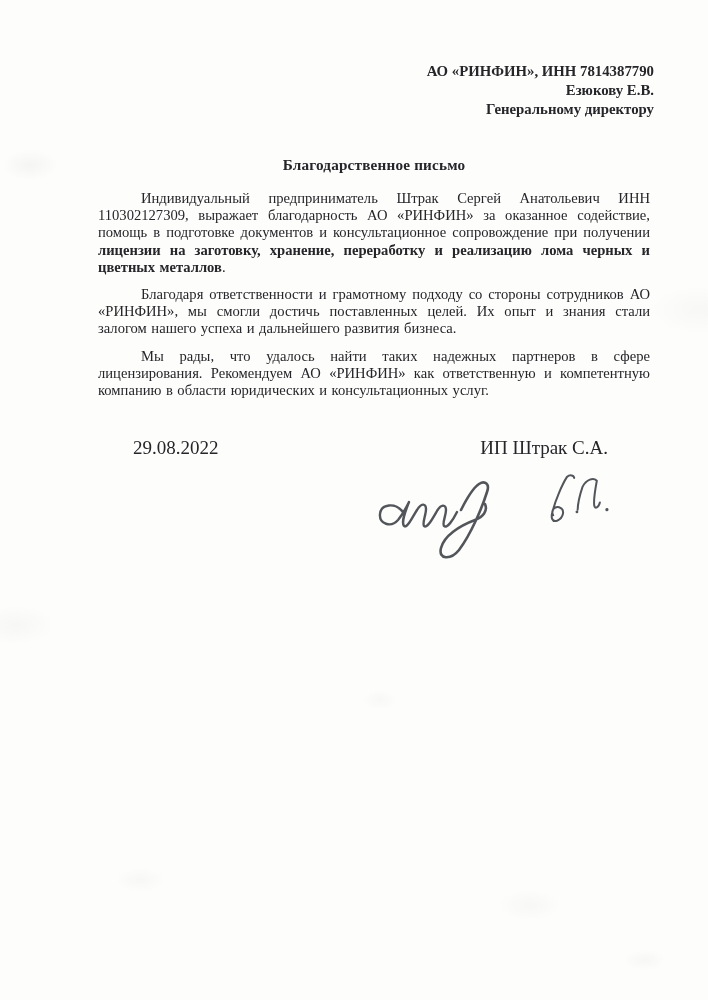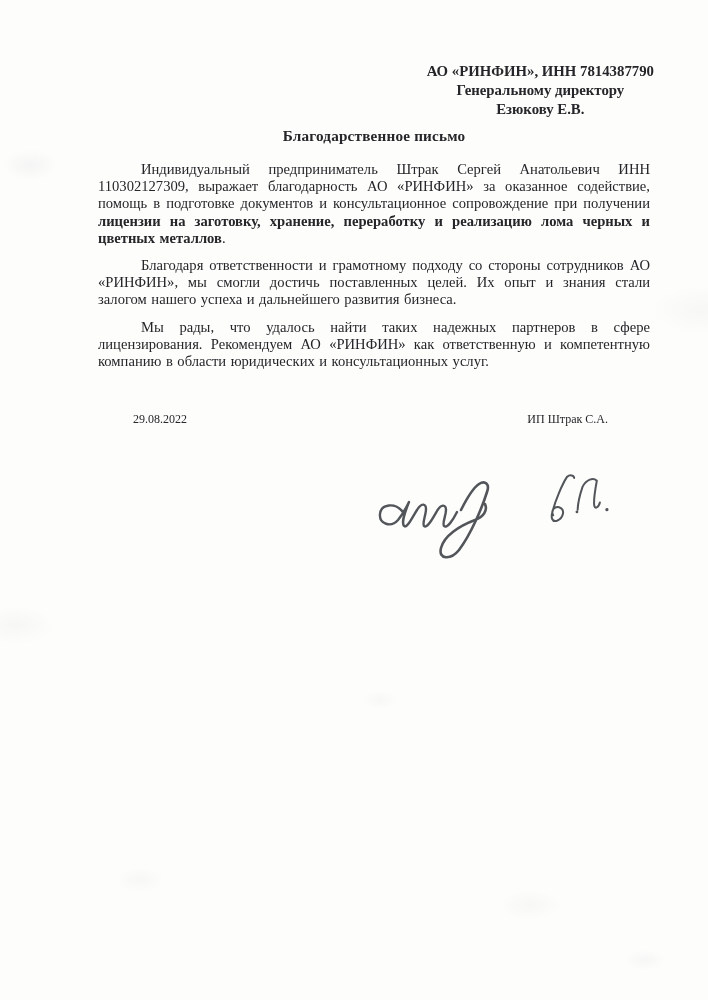--- a/index.html
+++ b/index.html
@@ -23,29 +23,29 @@
       radial-gradient(45px 22px at 530px 905px, rgba(90,90,95,.035), transparent 70%),
       radial-gradient(35px 18px at 140px 880px, rgba(90,90,95,.035), transparent 70%),
       radial-gradient(30px 15px at 645px 960px, rgba(90,90,95,.04), transparent 70%),
       radial-gradient(26px 14px at 380px 700px, rgba(90,90,95,.03), transparent 70%);
   }
 
   .recipient {
     width: max-content;
     max-width: 100%;
     margin: 0 6px 0 auto;
-    text-align: center;
+    text-align: right;
     font-weight: bold;
     font-size: 14.8px;
     line-height: 19px;
     white-space: nowrap;
   }
 
   .title {
-    margin: 8px 0 16px 0;
+    margin: 37px 0 16px 0;
     text-align: center;
     font-size: 15.2px;
     font-weight: bold;
     letter-spacing: .2px;
   }
 
   .para {
     margin: 10px;
     font-size: 14.6px;
     line-height: 17.2px;
@@ -55,21 +55,21 @@
   }
   .para strong { font-weight: bold; }
 
   .sign-row {
     display: flex;
     justify-content: space-between;
     align-items: baseline;
     margin-top: 40px;
     padding-left: 45px;
     padding-right: 52px;
-    font-size: 12px;
+    font-size: 19px;
     line-height: 18px;
   }
 
   .signature-svg {
     position: absolute;
     left: 365px;
     top: 450px;
     width: 250px;
     height: 125px;
     pointer-events: none;
@@ -83,22 +83,22 @@
   }
   .signature-svg .dot { fill: var(--ink, #3a3d42); fill-opacity: .88; stroke: none; }
 </style>
 </head>
 <body>
 
 <main class="page">
 
   <header class="recipient">
     <div>АО «РИНФИН», ИНН 7814387790</div>
+    <div>Езюкову Е.В.</div>
     <div>Генеральному директору</div>
-    <div>Езюкову Е.В.</div>
   </header>
 
   <h1 class="title">Благодарственное письмо</h1>
 
   <section>
     <p class="para"><span>Индивидуальный предприниматель Штрак Сергей Анатольевич ИНН 110302127309, выражает благодарность АО «РИНФИН» за оказанное содействие, помощь в подготовке документов и консультационное сопровождение при получении </span><strong>лицензии на заготовку, хранение, переработку и реализацию лома черных и цветных металлов</strong><span>.</span></p>
     <p class="para">Благодаря ответственности и грамотному подходу со стороны сотрудников АО «РИНФИН», мы смогли достичь поставленных целей. Их опыт и знания стали залогом нашего успеха и дальнейшего развития бизнеса.</p>
     <p class="para">Мы рады, что удалось найти таких надежных партнеров в сфере лицензирования. Рекомендуем АО «РИНФИН» как ответственную и компетентную компанию в области юридических и консультационных услуг.</p>
   </section>
 

